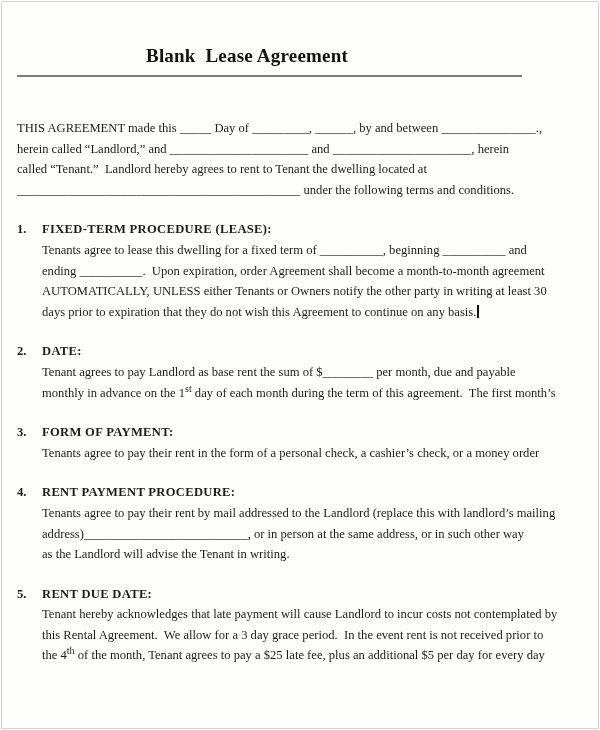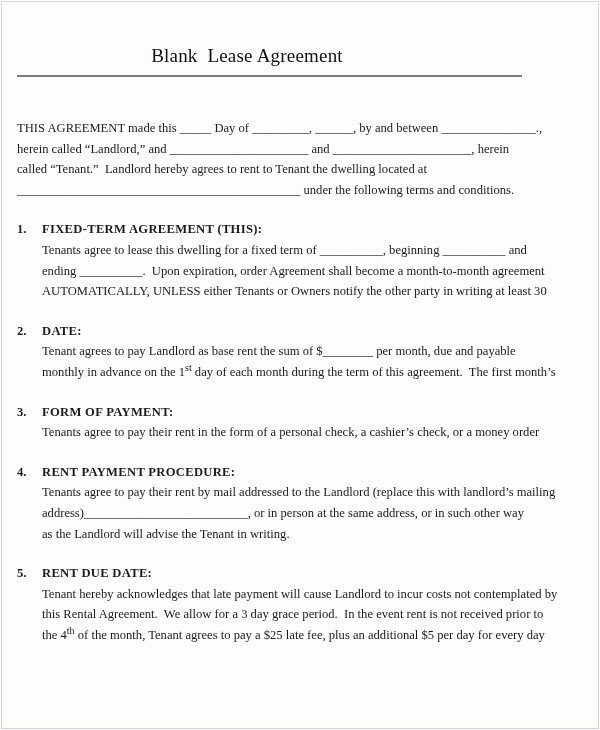--- a/index.html
+++ b/index.html
@@ -19,21 +19,21 @@
     font-family: "Liberation Serif", "DejaVu Serif", serif;
     color: #1c1c1c;
     padding: 43px 0 0 15px;
   }
   .title-wrap {
     width: 460px;
     text-align: center;
   }
   .doc-title {
     font-size: 19px;
-    font-weight: normal;
+    font-weight: bold;
     color: #111;
     white-space: pre;
     letter-spacing: 0.2px;
   }
   .title-underline {
     width: 505px;
     height: 2px;
     background: #7d7d7b;
     margin-top: 8px;
   }
@@ -92,25 +92,26 @@
   <div class="intro">
       <div class="tline">THIS AGREEMENT made this _____ Day of _________, ______, by and between _______________.,</div>
       <div class="tline">herein called “Landlord,” and ______________________ and ______________________, herein</div>
       <div class="tline">called “Tenant.”  Landlord hereby agrees to rent to Tenant the dwelling located at</div>
       <div class="tline">_____________________________________________ under the following terms and conditions.</div>
     </div>
 
   <div class="section">
     <span class="sec-num">1.</span>
     <div class="sec-content">
-      <div class="sec-heading">FIXED-TERM AGREEMENT (THIS):</div>
+      <div class="sec-heading">FIXED-TERM PROCEDURE (LEASE):</div>
       <div class="sec-body">
           <div class="tline">Tenants agree to lease this dwelling for a fixed term of __________, beginning __________ and</div>
           <div class="tline">ending __________.  Upon expiration, order Agreement shall become a month-to-month agreement</div>
           <div class="tline">AUTOMATICALLY, UNLESS either Tenants or Owners notify the other party in writing at least 30</div>
+          <div class="tline">days prior to expiration that they do not wish this Agreement to continue on any basis.<span class="cursor"></span></div>
         </div>
     </div>
   </div>
 
   <div class="section">
     <span class="sec-num">2.</span>
     <div class="sec-content">
       <div class="sec-heading">DATE:</div>
       <div class="sec-body">
           <div class="tline">Tenant agrees to pay Landlord as base rent the sum of $________ per month, due and payable</div>

